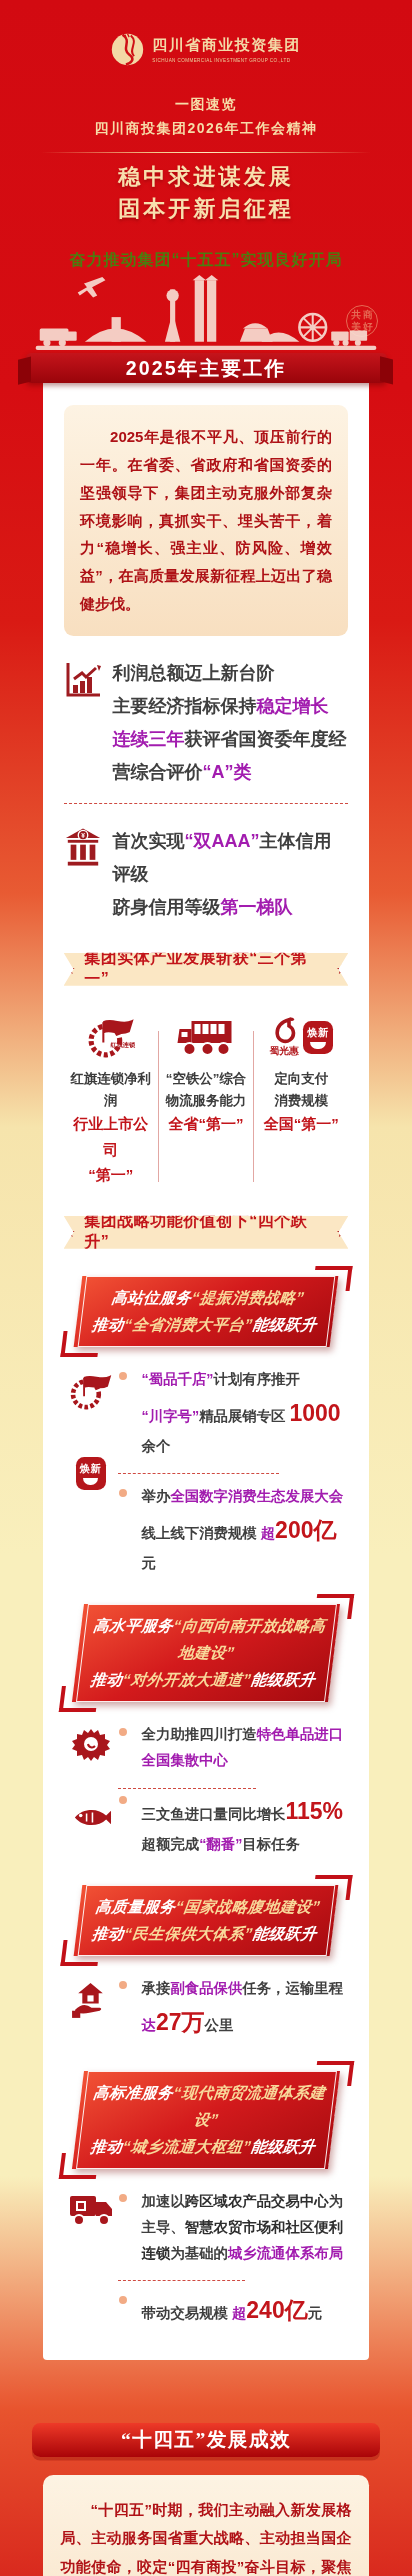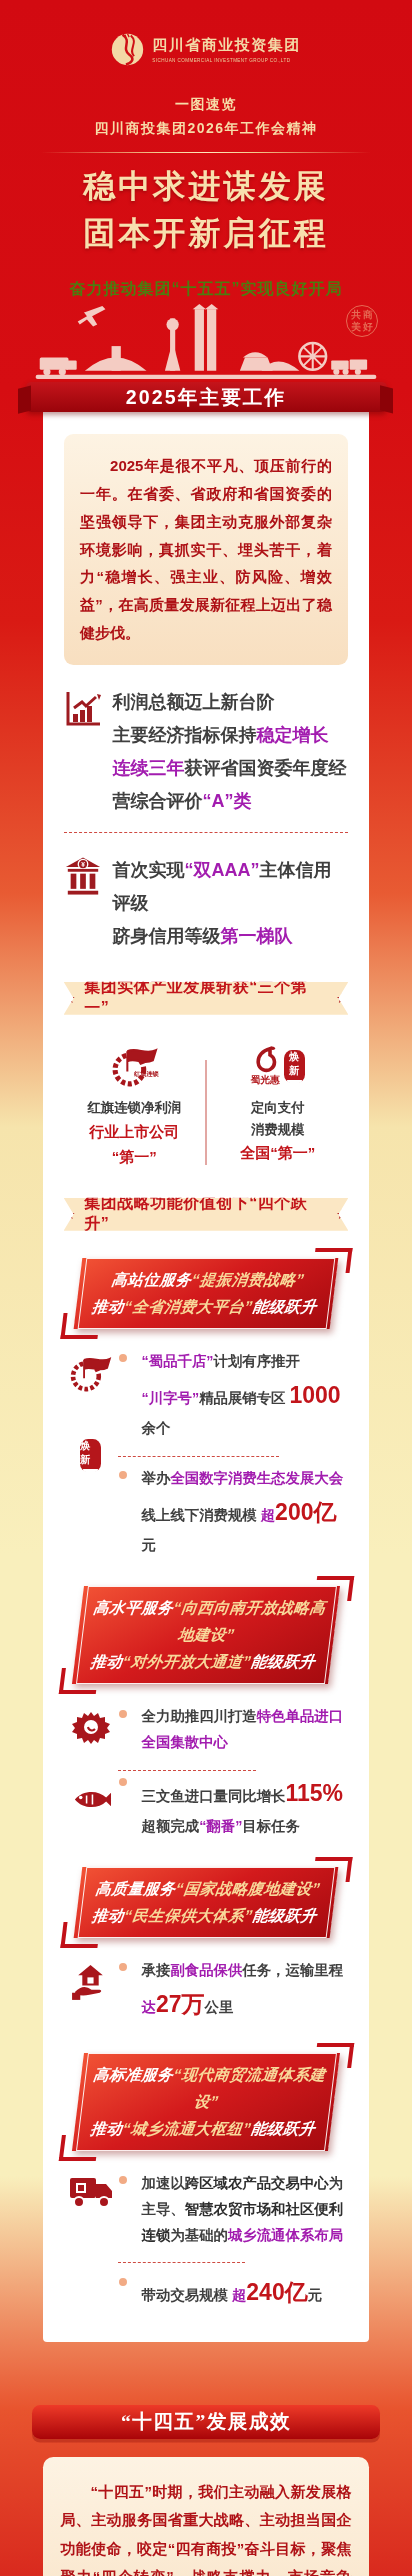--- a/index.html
+++ b/index.html
@@ -20,21 +20,21 @@
   .hero { position:relative; padding-top:33px; text-align:center; color:#f6dca8; }
   .logo-row { display:flex; align-items:center; justify-content:center; gap:8.2px; }
   .logo-swirl { width:33px; height:33px; }
   .logo-names { text-align:left; }
   .logo-cn { font-size:15px; font-weight:900; letter-spacing:1.5px; color:#f3d9a6; }
   .logo-en { font-size:4.6px; letter-spacing:0.4px; color:#eccf9d; margin-top:2.1px; }
   .kicker { font-size:14px; font-weight:800; letter-spacing:1.5px; margin-top:6.2px; color:#f6dca8; }
   .kicker.first { margin-top:30px; }
   .gold-line { width:330px; height:1.5px; margin:13.4px auto 10.3px;
     background:linear-gradient(90deg,rgba(246,216,160,0),#f2c98c 35%,#ffe9bd 50%,#f2c98c 65%,rgba(246,216,160,0)); }
-  .big-title { font-family:Liberation Serif, serif; font-size:32px; font-weight:900;
+  .big-title { font-family:Liberation Mono, monospace; font-size:22px; font-weight:900;
     letter-spacing:3.1px; color:#f8e0ae; line-height:1.45; text-shadow:0 1.5px 3.1px rgba(90,0,0,.35); }
   .hero-sub { font-size:16px; font-weight:900; letter-spacing:1px; margin-top:23px; color:#4d7c0f; }
   .hero-seal { position:absolute; right:34px; top:305px; width:32px; height:32px; border-radius:50%;
     border:1px solid #e66a54; display:grid; grid-template-columns:1fr 1fr; place-items:center;
     color:#e66a54; font-family:"Liberation Serif","DejaVu Serif",serif; font-weight:900; font-size:9.8px; line-height:1; padding:3.1px; }
   .skyline { display:block; margin:3.1px auto 0; opacity:.92; }
   .ribbon-main { position:relative; width:361px; margin:1px auto -15.5px; height:30px; z-index:5;
     background:linear-gradient(180deg,#c5141b,#99040a); border-radius:5.2px;
     display:flex; align-items:center; justify-content:center;
     color:#fff; font-size:19.6px; font-weight:900; letter-spacing:2.1px;
@@ -65,21 +65,21 @@
     clip-path:polygon(0 0,100% 0,96.5% 50%,100% 100%,0 100%,3.5% 50%);
     font-size:16px; font-weight:900; color:#c2151b; letter-spacing:0.5px; }
   .ribbon-tan .star { color:#a9090e; font-size:13.4px; }
 
   .threecols { display:flex; align-items:stretch; }
   .tc { flex:1; text-align:center; padding:0 3.1px; }
   .tc-div { width:1px; background:rgba(190,60,50,.45); margin:24px 0 5.2px; }
   .tc-icn { height:61px; display:flex; align-items:center; justify-content:center; gap:4.1px; }
   .tc-l { font-size:13.4px; font-weight:800; color:#3c3c3c; line-height:1.6; }
   .tc-f { font-size:15px; font-weight:900; color:#c2151b; line-height:1.7; }
-  .hx-badge { width:21px; height:33px; background:#b5161b; border-radius:8.2px; color:#fff;
+  .hx-badge { width:30px; height:33px; background:#b5161b; border-radius:8.2px; color:#fff;
     display:flex; flex-direction:column; align-items:center; justify-content:center; font-weight:900; }
   .hx-badge .t { font-size:10.3px; letter-spacing:0.5px; }
   .hx-badge .smile { width:15.5px; height:6.7px; border-radius:0 0 15.5px 15.5px; background:#fff; margin-top:2.1px; }
   .hq-logo { position:relative; width:47px; height:44px; }
   .hq-logo .cur { position:absolute; right:-1px; bottom:9.3px; font-size:6.2px; color:#a8161c;
     font-family:"Liberation Serif","DejaVu Serif",serif; font-weight:700; }
   .sg-logo { display:flex; flex-direction:column; align-items:center; }
   .sg-logo .t { font-size:9.8px; font-weight:900; color:#b01217; margin-top:1px; }
 
   .sbanner { position:relative; width:90%; margin:27px auto 20.6px; transform:skewX(-7deg);
@@ -241,20 +241,41 @@
               <path d="M16 6 v20 M16 6 c10 -4 18 4 28 -1 l-3 10 c-10 5 -17 -3 -25 1" fill="#a8161c" stroke="#a8161c" stroke-width="2"></path>
             </svg>
             <span class="cur">红旗连锁</span>
           </div>
         </div>
         <div class="tc-l">红旗连锁净利润</div>
         <div class="tc-f">行业上市公司</div>
         <div class="tc-f">“第一”</div>
       </div>
       <div class="tc-div"></div>
+      <div class="tc">
+        <div class="tc-icn">
+          <svg width="57" height="38" viewBox="0 0 56 38">
+            <rect x="14" y="2" width="40" height="22" fill="#a8161c"></rect>
+            <g fill="#fff">
+                <rect x="17" y="5" width="6" height="10"></rect>
+                <rect x="25" y="5" width="6" height="10"></rect>
+                <rect x="33" y="5" width="6" height="10"></rect>
+                <rect x="41" y="5" width="6" height="10"></rect>
+              </g>
+            <path d="M2 10 h12 v14 h-14 z" fill="#a8161c"></path>
+              <rect x="4" y="13" width="6" height="5" fill="#fff"></rect>
+            <circle cx="12" cy="30" r="6" fill="#a8161c" stroke="#fff" stroke-width="2"></circle>
+              <circle cx="30" cy="30" r="6" fill="#a8161c" stroke="#fff" stroke-width="2"></circle>
+              <circle cx="46" cy="30" r="6" fill="#a8161c" stroke="#fff" stroke-width="2"></circle>
+          </svg>
+        </div>
+        <div class="tc-l">“空铁公”综合</div>
+        <div class="tc-l">物流服务能力</div>
+        <div class="tc-f">全省“第一”</div>
+      </div>
       <div class="tc-div"></div>
       <div class="tc">
         <div class="tc-icn">
           <div class="sg-logo">
             <svg width="27" height="27" viewBox="0 0 30 30">
               <path d="M20 3 c-8 2 -14 8 -13 16 a9 9 0 1 0 13 -9 z" fill="none" stroke="#a8161c" stroke-width="4"></path>
               <path d="M19 2 c2 -2 6 -2 7 1 -2 2 -5 2 -7 -1 z" fill="#a8161c"></path>
             </svg>
             <span class="t">蜀光惠</span>
           </div>

